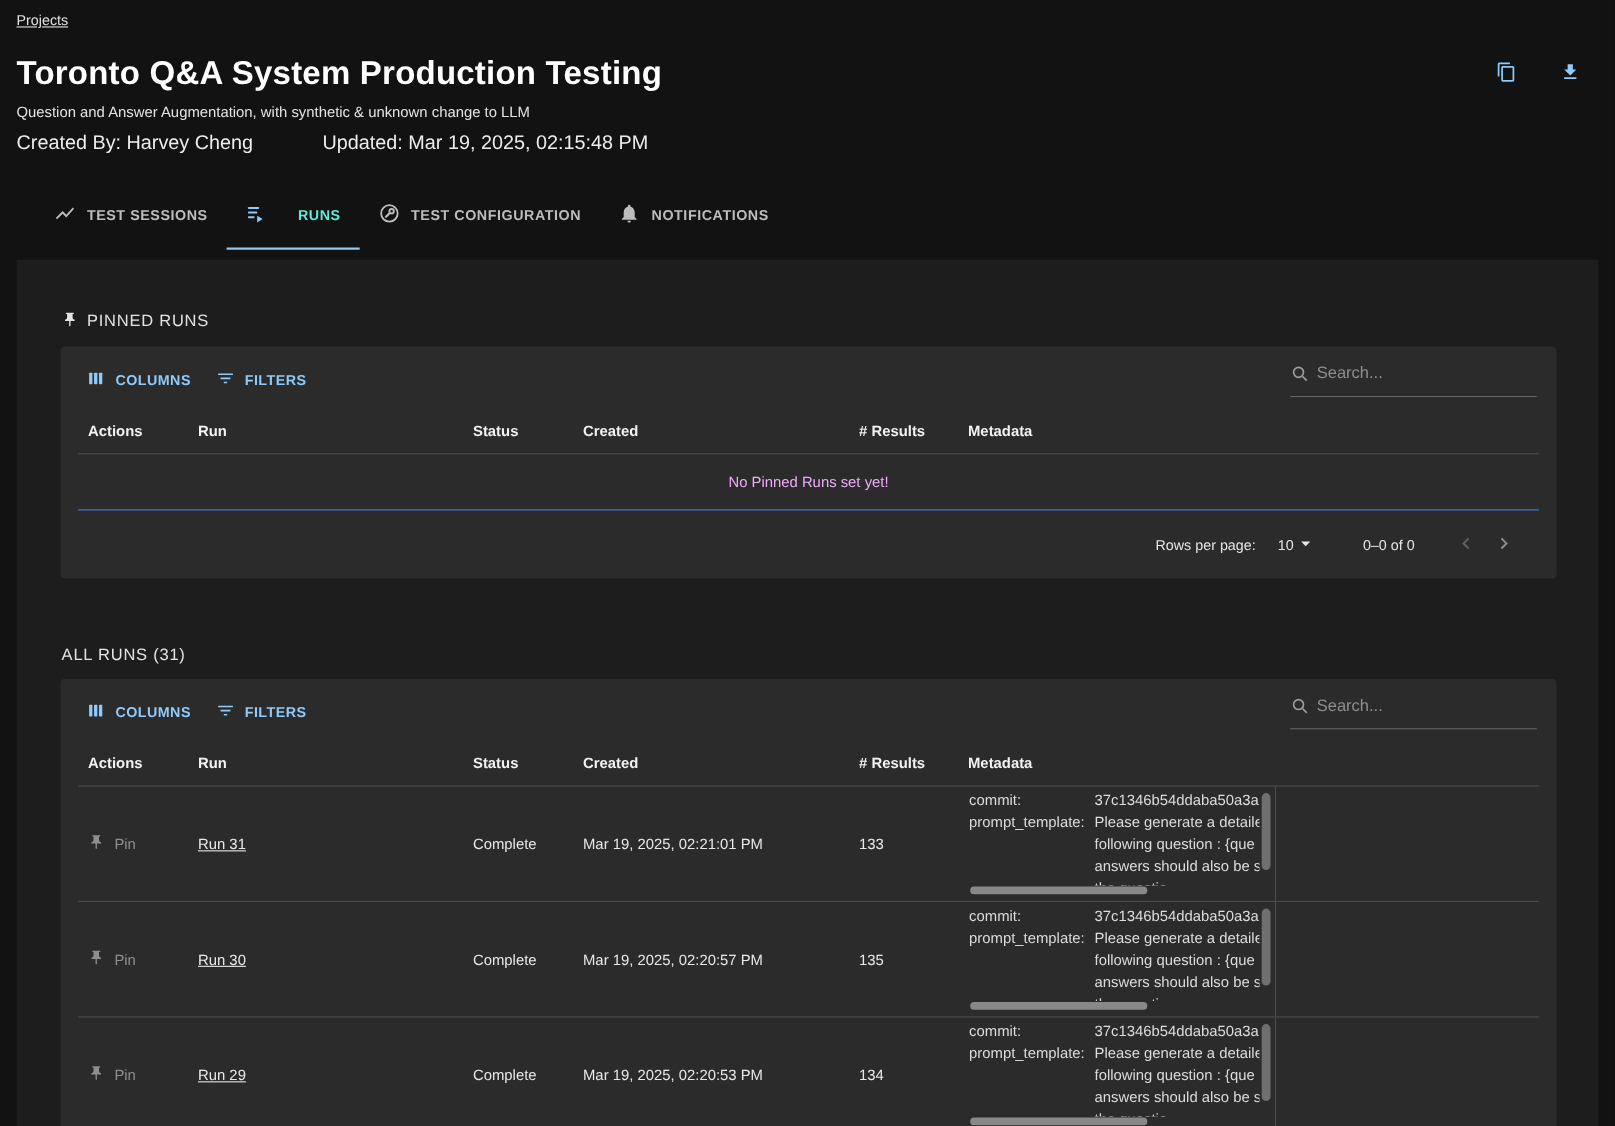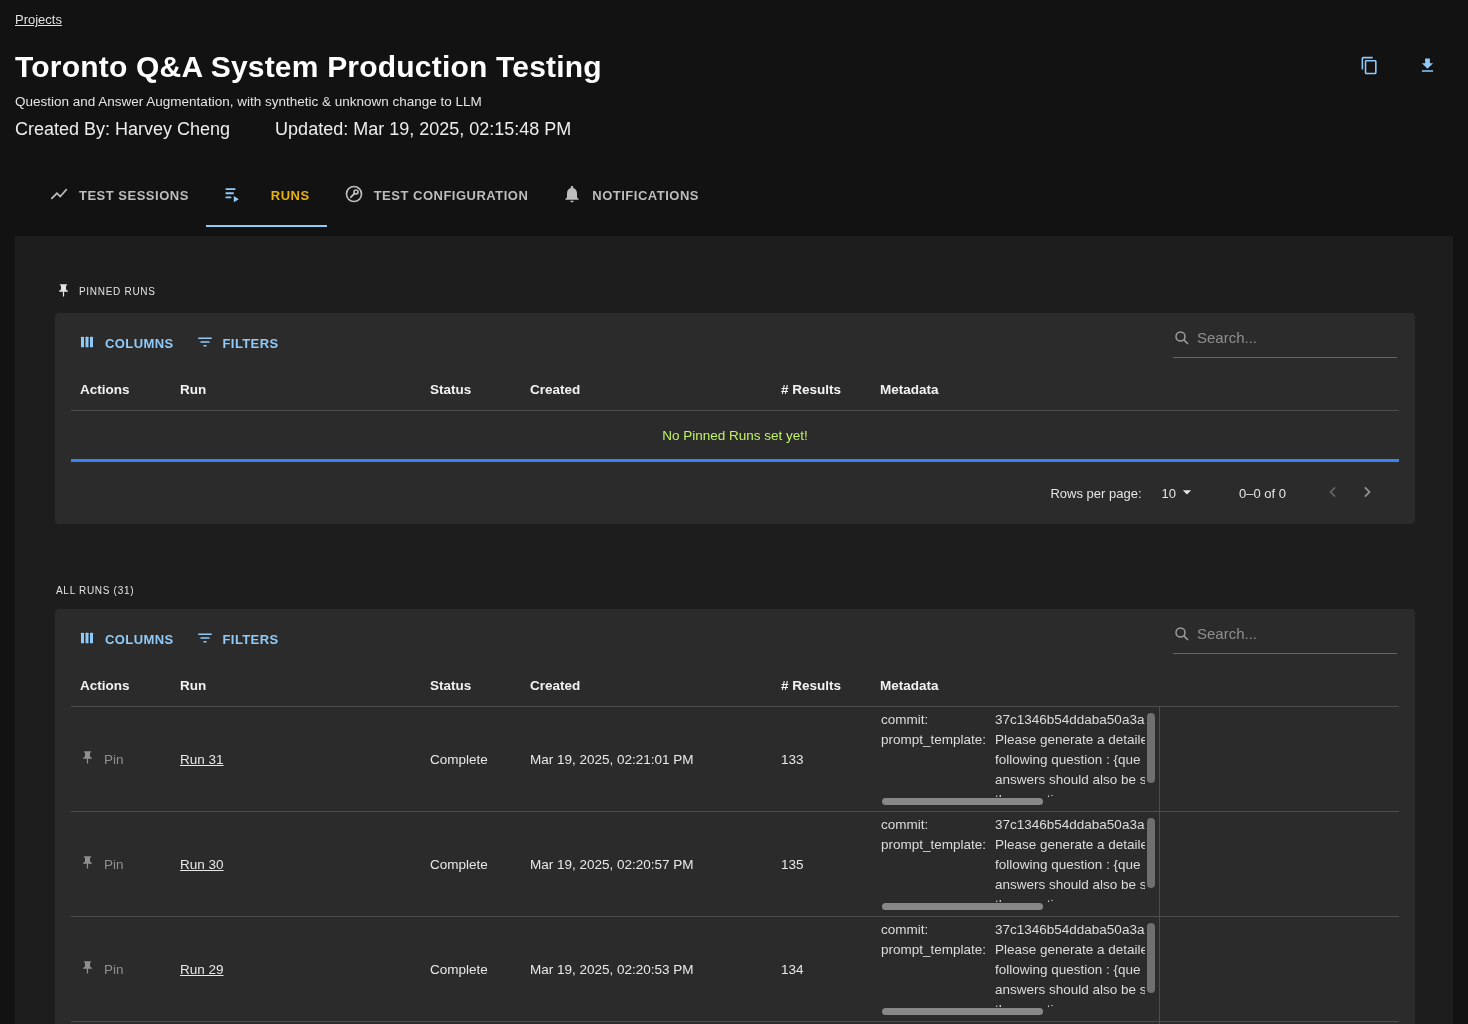--- a/index.html
+++ b/index.html
@@ -10,33 +10,33 @@
     color: #e6e6e6;
   }
   button { background: none; border: none; font-family: "Liberation Sans", sans-serif; cursor: pointer; color: inherit; padding: 0; }
 
   
   .page-header { position: relative; padding: 10px 15px 0 15px; }
   .breadcrumb { font-size: 13px; color: #e0e0e0; text-decoration: underline; cursor: pointer; display: inline-block; }
   .page-title { margin-top: 22px; font-size: 30px; font-weight: 700; color: #ffffff; letter-spacing: 0.2px; }
   .page-subtitle { margin-top: 10px; font-size: 13.5px; color: #e4e4e4; }
   .page-meta { margin-top: 10px; font-size: 18px; color: #ededed; display: flex; }
-  .page-meta .updated { margin-left: 45px; }
+  .page-meta .updated { margin-left: 63px; }
   .header-actions { position: absolute; top: 53px; right: 22px; display: flex; gap: 20px; }
   .icon-btn { width: 38px; height: 28px; display: flex; align-items: center; justify-content: center; }
 
   
   .tab-bar { display: flex; padding-left: 32px; margin-top: 30px; }
   .tab { display: flex; align-items: center; gap: 10px; padding: 14px 17px 18px 17px; font-size: 13px; font-weight: 700; letter-spacing: 0.5px; color: #bdbdbd; border-bottom: 2px solid transparent; }
   .tab svg { flex: 0 0 auto; }
-  .tab.active { color: #eab308; border-bottom-color: #90caf9; gap: 28px; }
+  .tab.active { color: #5eead4; border-bottom-color: #90caf9; gap: 28px; }
 
   
   .content-panel { margin: 9px 15px 0 15px; height: 796px; background: #1d1d1d; }
-  .section-label { display: flex; align-items: center; gap: 8px; padding-left: 41px; font-size: 10px; letter-spacing: 0.7px; color: #e3e3e3; }
+  .section-label { display: flex; gap: 8px; padding-left: 41px; font-size: 15px; letter-spacing: 0.7px; color: #e3e3e3; }
   .section-label.first { padding-top: 47px; }
   .section-label.second { padding-top: 61px; }
 
   .card { margin: 13px 38px 0 40px; background: #2b2b2b; border-radius: 4px; overflow: hidden; }
 
   
   .toolbar { display: flex; align-items: center; height: 55px; padding: 6px 18px 0 23px; }
   .tb-btn { display: flex; align-items: center; gap: 9px; color: #90caf9; font-size: 13px; font-weight: 600; letter-spacing: 0.4px; margin-right: 22px; }
   .search-box { margin-left: auto; width: 224px; display: flex; align-items: flex-start; gap: 6px; border-bottom: 1px solid #646464; padding-bottom: 6px; }
   .search-box input { flex: 1; background: transparent; border: none; outline: none; color: #e6e6e6; font-size: 15px; font-family: "Liberation Sans", sans-serif; min-width: 0; }
@@ -61,21 +61,21 @@
   .meta-grid { display: grid; grid-template-columns: 114px 1fr; font-size: 13.5px; line-height: 20px; color: #dcdcdc; }
   .meta-grid .mk { white-space: nowrap; overflow: hidden; }
   .meta-val, .meta-lines div { white-space: nowrap; overflow: hidden; }
   .vscroll-thumb { position: absolute; right: 4px; top: 6px; width: 8px; height: 70px; border-radius: 4px; background: #6f6f6f; }
   .hscroll-thumb { position: absolute; left: 2px; bottom: 6px; width: 161px; height: 7px; border-radius: 4px; background: #888888; }
 
   .t-row.partial { height: 9px; border-bottom: none; overflow: hidden; }
   .t-row.partial .cell-meta { padding-top: 3px; }
 
   
-  .empty-row { margin: 0 16px; height: 51px; border-bottom: 3px solid #3b82f6; display: flex; align-items: center; justify-content: center; font-size: 13.5px; color: #bef264; }
+  .empty-row { margin: 0 16px; height: 51px; border-bottom: 1px solid #3b82f6; display: flex; align-items: center; justify-content: center; font-size: 13.5px; color: #f0abfc; }
   .pagination { height: 62px; display: flex; align-items: center; justify-content: flex-end; padding-right: 31px; font-size: 13px; color: #e6e6e6; }
   .rpp-label { margin-right: 20px; }
   .rpp-select { display: flex; align-items: center; gap: 1px; color: #e6e6e6; font-size: 13px; margin-right: 42px; }
   .range-text { margin-right: 30px; }
   .pg-btn { width: 34px; height: 34px; display: flex; align-items: center; justify-content: center; }
 </style>
 </head>
 <body>
 
 <header class="page-header">

